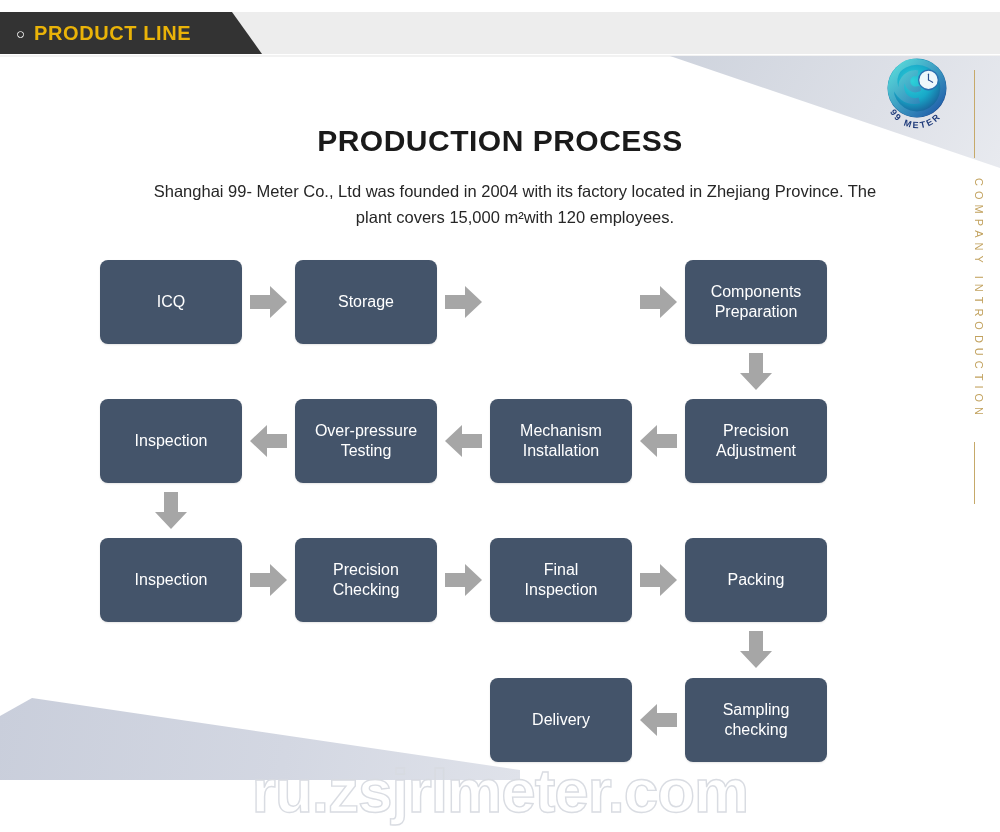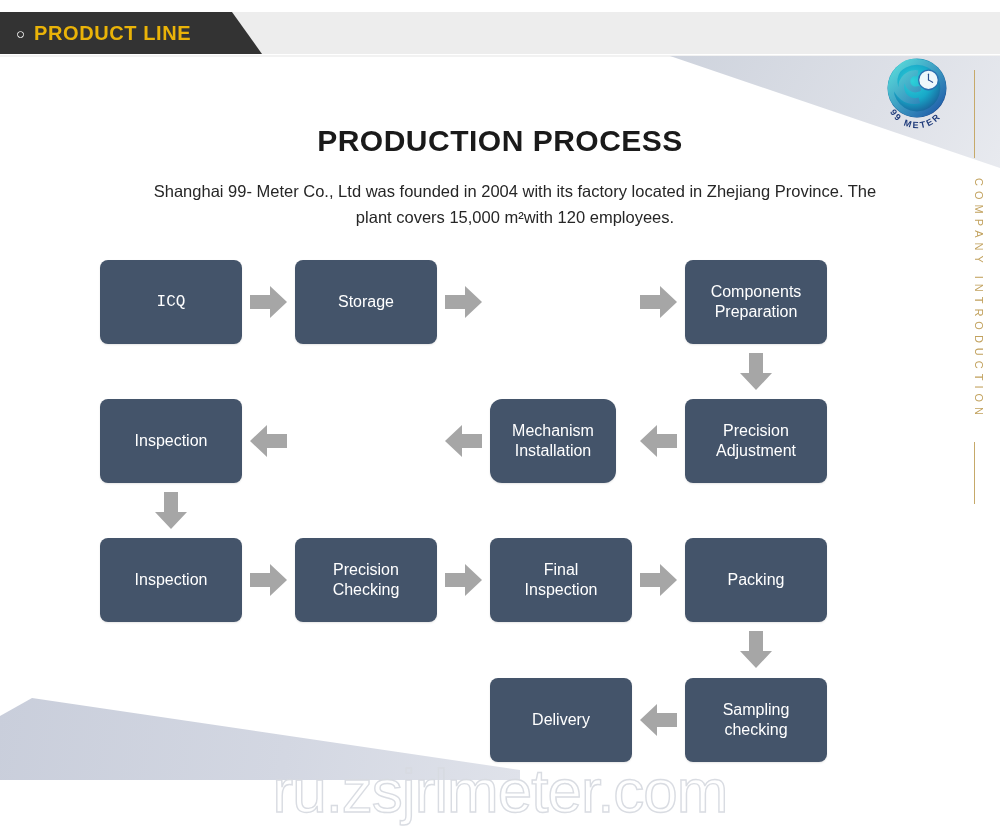--- a/index.html
+++ b/index.html
@@ -93,21 +93,21 @@
     box-shadow:0 1px 2px rgba(0,0,0,.10);
   }
 
   .arrow{ position:absolute; }
   .arrow svg{ display:block; }
 
   
   .watermark{
     position:absolute; left:0; bottom:6px; width:1000px;
     text-align:center;
-    font-size:62px; font-weight:normal;
+    font-size:62px; font-weight:bold;
     color:transparent;
     -webkit-text-stroke:1.4px rgba(215,218,224,.95);
     letter-spacing:-1px;
     user-select:none;
   }
 </style>
 </head>
 <body>
 
 <div class="banner-strip"></div>
@@ -148,34 +148,37 @@
 <div class="rail">
   <div class="rail-line top"></div>
   <div class="rail-line bot"></div>
 </div>
 <div class="rail-text">COMPANY INTRODUCTION</div>
 
 <div class="page-title">PRODUCTION PROCESS</div>
 <div class="page-sub">Shanghai 99- Meter Co., Ltd was founded in 2004 with its factory located in Zhejiang Province. The plant covers 15,000 m²with 120 employees.</div>
 
 <div class="flow" id="flow">
-    <div class="node" style="left: 100px; top: 260px; width: 142px; height: 84px; background: rgb(68, 84, 106); font-family: Liberation Mono, monospace;">
+    <div class="node" style="left: 100px; top: 260px; width: 142px; height: 84px; background: rgb(68, 84, 106);">
       <span>ICQ</span>
     </div>
     <div class="node" style="left: 295px; top: 260px; width: 142px; height: 84px; background: rgb(68, 84, 106);">
       <span>Storage</span>
     </div>
     <div class="node" style="left: 685px; top: 260px; width: 142px; height: 84px; background: rgb(68, 84, 106);">
       <span>Components<br>Preparation</span>
     </div>
     <div class="node" style="left: 685px; top: 399px; width: 142px; height: 84px; background: rgb(68, 84, 106);">
       <span>Precision<br>Adjustment</span>
     </div>
-    <div class="node" style="left: 490px; top: 399px; width: 126px; height: 84px; background: rgb(68, 84, 106); border-radius: 12px;">
+    <div class="node" style="left: 490px; top: 399px; width: 142px; height: 84px; background: rgb(68, 84, 106);">
       <span>Mechanism<br>Installation</span>
+    </div>
+    <div class="node" style="left: 295px; top: 399px; width: 142px; height: 84px; background: rgb(68, 84, 106);">
+      <span>Over-pressure<br>Testing</span>
     </div>
     <div class="node" style="left: 100px; top: 399px; width: 142px; height: 84px; background: rgb(68, 84, 106);">
       <span>Inspection</span>
     </div>
     <div class="node" style="left: 100px; top: 538px; width: 142px; height: 84px; background: rgb(68, 84, 106);">
       <span>Inspection</span>
     </div>
     <div class="node" style="left: 295px; top: 538px; width: 142px; height: 84px; background: rgb(68, 84, 106);">
       <span>Precision<br>Checking</span>
     </div>

